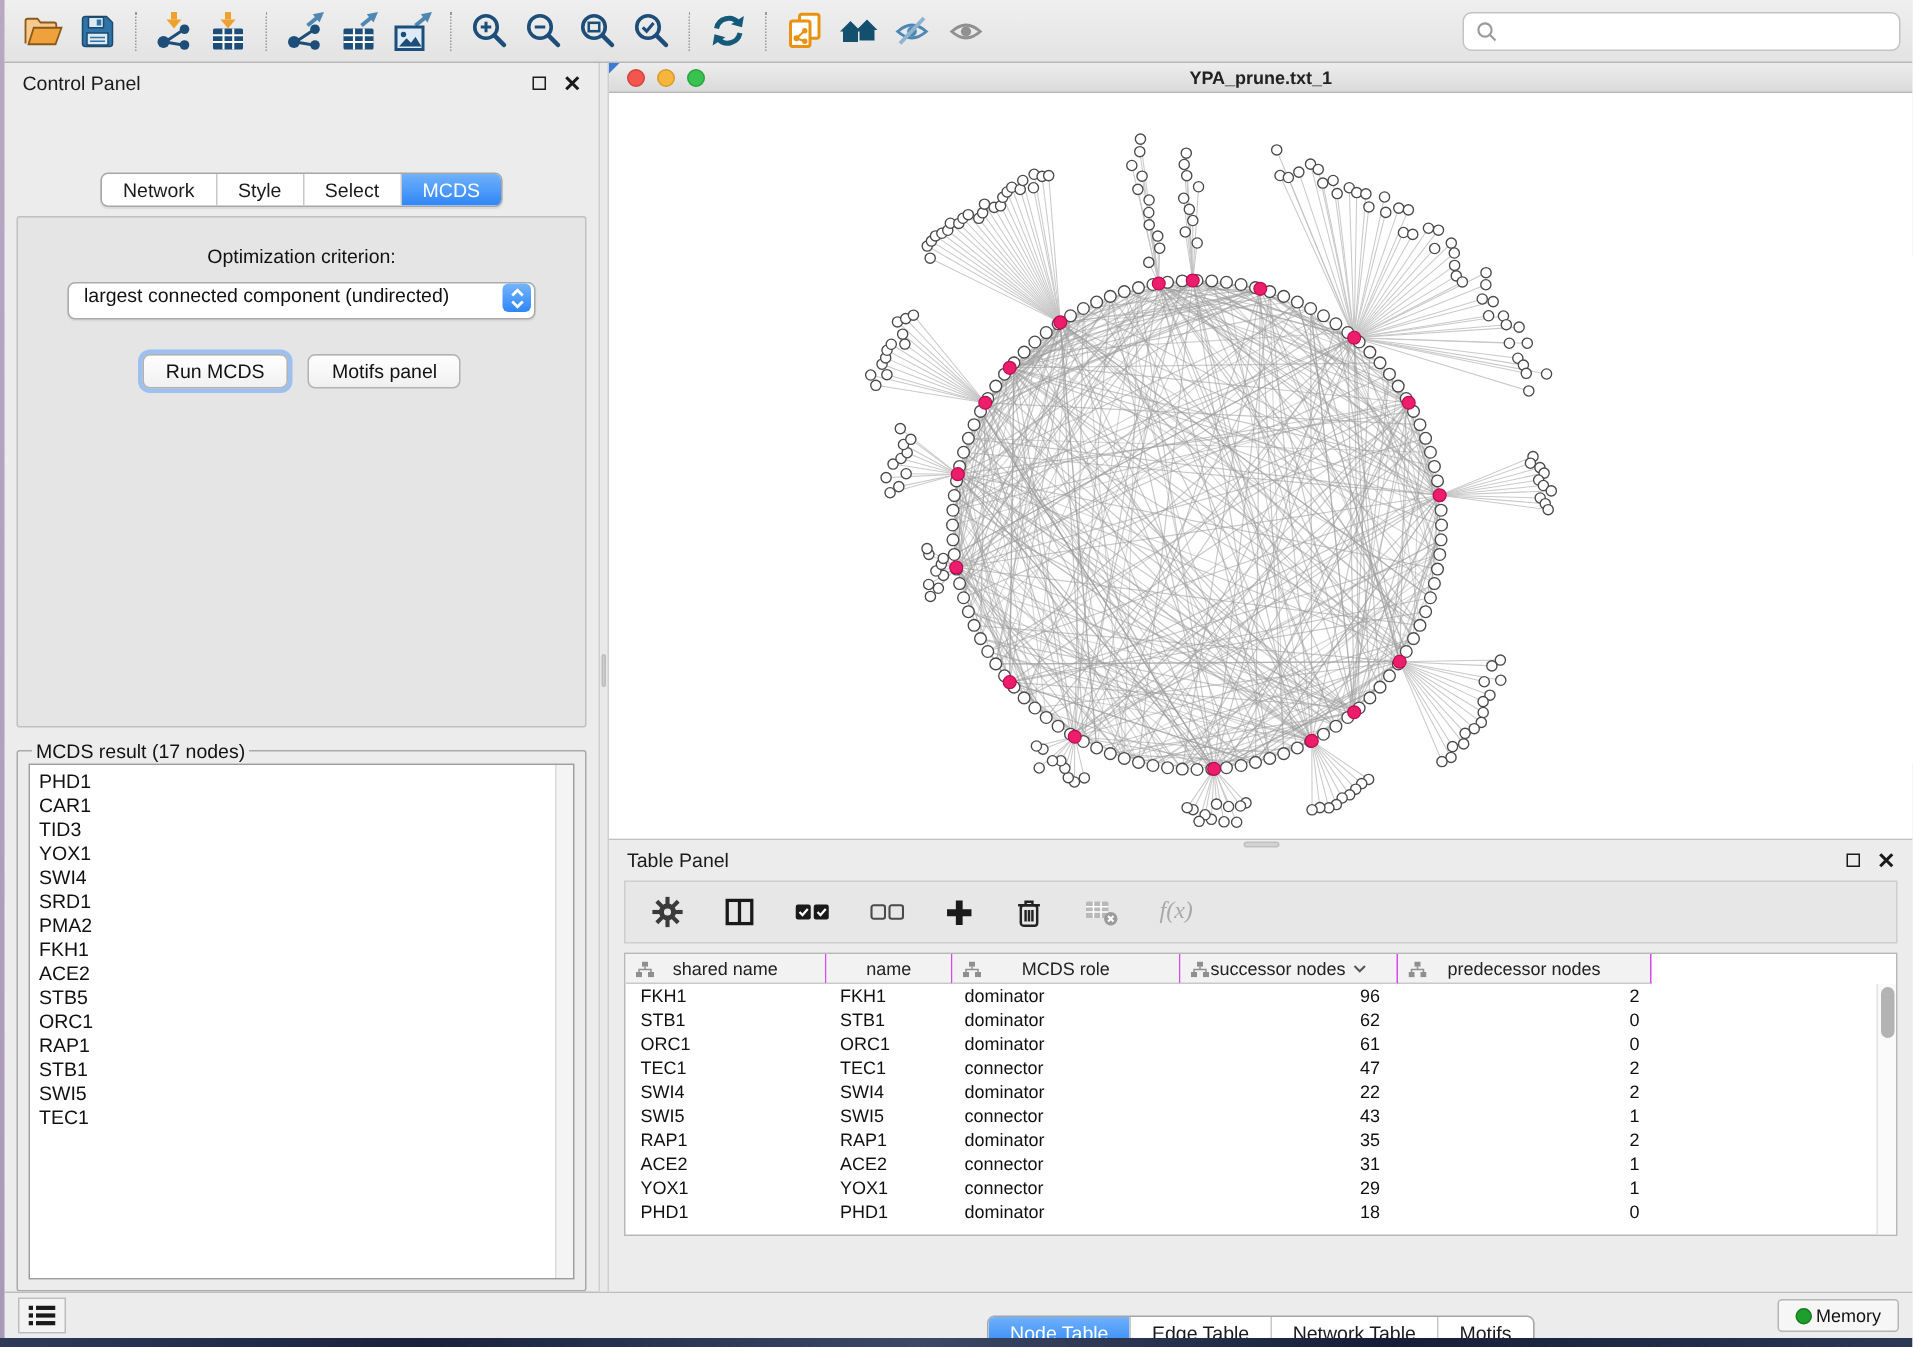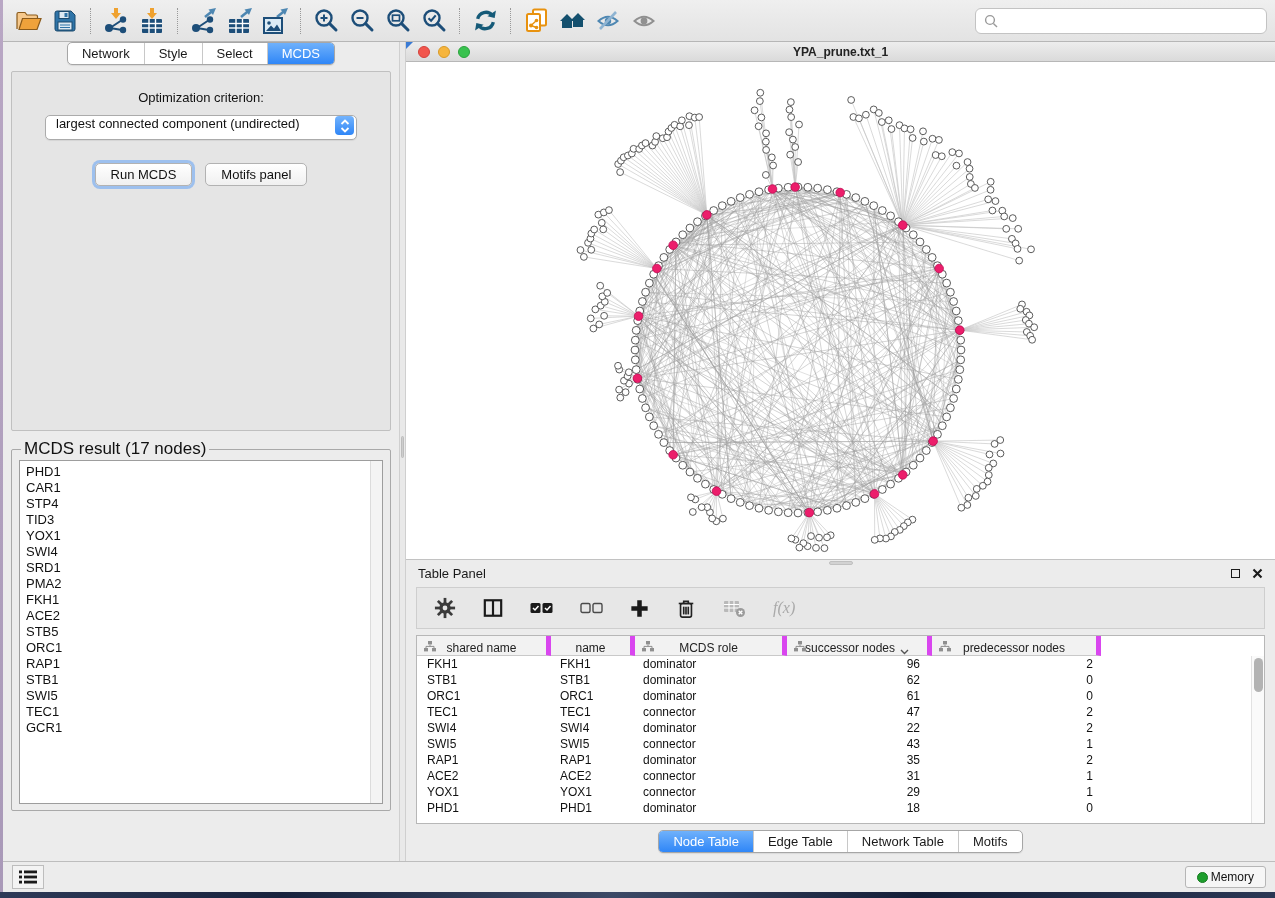--- a/index.html
+++ b/index.html
@@ -24,39 +24,39 @@
 
   
   .control-panel { width:396px; flex:0 0 396px; background:#ececec; display:flex; flex-direction:column; }
   .panel-header { height:26px; flex:0 0 26px; display:flex; align-items:center; padding:0 12px; font-size:13px; color:#1a1a1a; }
   .win-btns { margin-left:auto; display:flex; gap:12px; align-items:center; }
   .float-box { width:9px; height:9px; border:1.6px solid #1a1a1a; display:inline-block; }
   .close-x svg, .float-box { display:block; }
 
   .seg-row { display:flex; justify-content:center; }
   .seg { display:inline-flex; background:#fff; border:1px solid #a6a6a6; border-radius:5px; overflow:hidden;
-    box-shadow:0 1px 1px rgba(0,0,0,.08); }
+    box-shadow:0 1px 1px rgba(0,0,0,.08);margin-top:47px; }
   .seg-item { padding:3px 14px; font-size:13px; color:#1a1a1a; border-left:1px solid #c8c8c8; cursor:default; }
   .seg-item:first-child { border-left:none; }
   .seg-item.active { background:linear-gradient(#6fb1fb,#2f86f7); color:#fff; }
 
   .cp-inset { margin:6px 8px 0 8px; height:360px; background:#e5e5e5; border:1px solid #c0c0c0; border-radius:2px; padding-top:18px; }
   .opt-label { text-align:center; font-size:13px; color:#111; margin-bottom:10px; }
   .combo { display:flex; align-items:flex-start; width:312px; height:25px; margin:0 auto; background:#fff;
     border:1px solid #ababab; border-radius:5px; box-shadow:0 1px 1px rgba(0,0,0,.07); }
   .combo-text { flex:1; font-size:13px; padding:0 10px; color:#111; white-space:nowrap; overflow:hidden; }
   .combo-stepper { width:19px; height:19px; margin-right:2px; border-radius:4px;
     background:linear-gradient(#74b4fd,#2f86f7); display:flex; align-items:center; justify-content:center; }
   .btn-row { display:flex; justify-content:center; gap:13px; margin-top:23px; }
   .mac-btn { font-family:"Liberation Sans",sans-serif; font-size:13px; color:#111; padding:3px 15px;
     background:linear-gradient(#ffffff,#f0f0f0); border:1px solid #b2b2b2; border-radius:5px; }
   .mac-btn.focused { box-shadow:0 0 0 3px rgba(108,167,243,.6); }
 
   .mcds-group { margin:8px 8px 0 8px; height:372px; border:1px solid #a9a9a9; border-radius:2px; padding:1px 7px 7px 7px; }
-  .mcds-group legend { font-size:17px; color:#111; padding:0 3px; margin-left:2px; }
+  .mcds-group legend { font-size:13px; color:#111; padding:0 3px; margin-left:2px; }
   .mcds-list { position:relative; height:344px; background:#fff; border:1px solid #9d9d9d; overflow:hidden; }
   .mcds-items { padding:3px 0 0 6px; }
   .mcds-item { font-size:13px; line-height:16px; color:#111; }
   .mcds-scroll { position:absolute; top:0; right:0; bottom:0; width:12px; background:#f4f4f4; border-left:1px solid #dcdcdc; }
 
   
   .v-splitter { width:7px; flex:0 0 7px; background:#e9e9e9; border-left:1px solid #cfcfcf; border-right:1px solid #cfcfcf; position:relative; }
   .v-grip { position:absolute; left:1px; top:394px; width:3px; height:22px; background:#cdcdcd; border:1px solid #bdbdbd; border-radius:2px; }
 
   
@@ -74,22 +74,22 @@
   
   .table-panel { flex:1; background:#ececec; display:flex; flex-direction:column; position:relative; min-height:0; }
   .h-grip { position:absolute; top:1px; left:50%; margin-left:-12px; width:24px; height:4px; background:#d2d2d2; border:1px solid #c0c0c0; border-radius:2px; }
   .tp-toolbar { margin:1px 10px 0 10px; height:42px; flex:0 0 42px; background:#e7e7e7; border:1px solid #cecece;
     display:flex; align-items:center; gap:27px; padding:0 17px; }
   .tp-tool { display:flex; align-items:center; justify-content:center; }
   .fx { font-family:"Liberation Serif",serif; font-style:italic; font-size:16px; color:#a9a9a9;text-align:right; }
 
   .table-wrap { margin:6px 10px 0 10px; height:189px; flex:0 0 189px; background:#fff; border:1px solid #b7b7b7; position:relative; overflow:hidden; }
   .thead { display:flex; height:20px; font-size:12px; color:#222; }
-  .th { position:relative; display:flex; align-items:flex-end; justify-content:center; gap:5px;
-    background:#f2f2f2; border-right:5px solid #d946ef; border-bottom:1px solid #c9c9c9; }
+  .th { position:relative; display:flex; align-items:center; justify-content:center; gap:5px;
+    background:#f2f2f2; border-right:1px solid #d946ef; border-bottom:1px solid #c9c9c9; }
   .th .tree-ic { position:absolute; left:7px; top:5px; }
   .th-fill { flex:1; background:#fff; }
   .c0 { width:134px; } .c1 { width:84px; } .c2 { width:152px; } .c3 { width:145px; } .c4 { width:169px; }
   .tbody { position:relative; }
   .tr { display:flex; height:16px; align-items:center; font-size:12px; color:#111; }
   .td { overflow:hidden; white-space:nowrap; }
   .td.c0 { padding-left:10px; } .td.c1 { padding-left:9px; } .td.c2 { padding-left:8px; }
   .td.c3 { text-align:right; padding-right:12px; } .td.c4 { text-align:right; padding-right:8px; }
   .vscroll { position:absolute; right:0; top:20px; bottom:0; width:13px; background:#fafafa; border-left:1px solid #e2e2e2; }
   .vthumb { position:absolute; top:2px; left:2px; width:9px; height:34px; background:#b3b3b3; border-radius:5px; }
@@ -275,20 +275,31 @@
             <circle cx="6" cy="6" r="4.4" fill="none" stroke="#9a9a9a" stroke-width="1.4"></circle>
             <line x1="9.4" y1="9.4" x2="13" y2="13" stroke="#9a9a9a" stroke-width="1.4"></line>
           </svg>
         <input type="text" placeholder="" style="">
       </div>
     </div>
 
     <div class="main">
 
       <div class="control-panel">
+        <div class="panel-header">
+          <span>Control Panel</span>
+          <span class="win-btns">
+            <span class="float-box"></span>
+            <span class="close-x">
+                <svg width="11" height="11" viewBox="0 0 11 11">
+                  <path d="M1.5 1.5 L9.5 9.5 M9.5 1.5 L1.5 9.5" stroke="#1a1a1a" stroke-width="2.1"></path>
+                </svg>
+              </span>
+          </span>
+        </div>
         <div class="seg-row">
           <div class="seg">
             <div class="seg-item">Network</div>
             <div class="seg-item">Style</div>
             <div class="seg-item">Select</div>
             <div class="seg-item active">MCDS</div>
           </div>
         </div>
         <div class="cp-inset">
           <div class="opt-label">Optimization criterion:</div>
@@ -305,35 +316,33 @@
             <button class="mac-btn focused">Run MCDS</button>
             <button class="mac-btn">Motifs panel</button>
           </div>
         </div>
         <fieldset class="mcds-group">
           <legend>MCDS result (17 nodes)</legend>
           <div class="mcds-list">
             <div class="mcds-items">
                 <div class="mcds-item">PHD1</div>
                 <div class="mcds-item">CAR1</div>
-                <div class="mcds-item">STP4</div>
                 <div class="mcds-item">TID3</div>
                 <div class="mcds-item">YOX1</div>
                 <div class="mcds-item">SWI4</div>
                 <div class="mcds-item">SRD1</div>
                 <div class="mcds-item">PMA2</div>
                 <div class="mcds-item">FKH1</div>
                 <div class="mcds-item">ACE2</div>
                 <div class="mcds-item">STB5</div>
                 <div class="mcds-item">ORC1</div>
                 <div class="mcds-item">RAP1</div>
                 <div class="mcds-item">STB1</div>
                 <div class="mcds-item">SWI5</div>
                 <div class="mcds-item">TEC1</div>
-                <div class="mcds-item">GCR1</div>
               </div>
             <div class="mcds-scroll"></div>
           </div>
         </fieldset>
       </div>
 
       <div class="v-splitter">
           <div class="v-grip"></div>
         </div>
 

